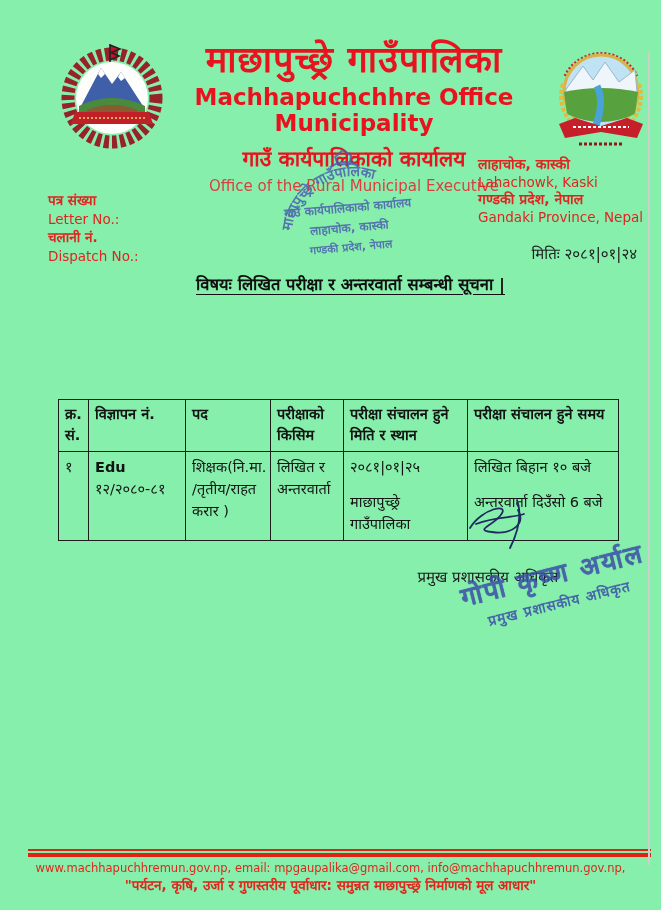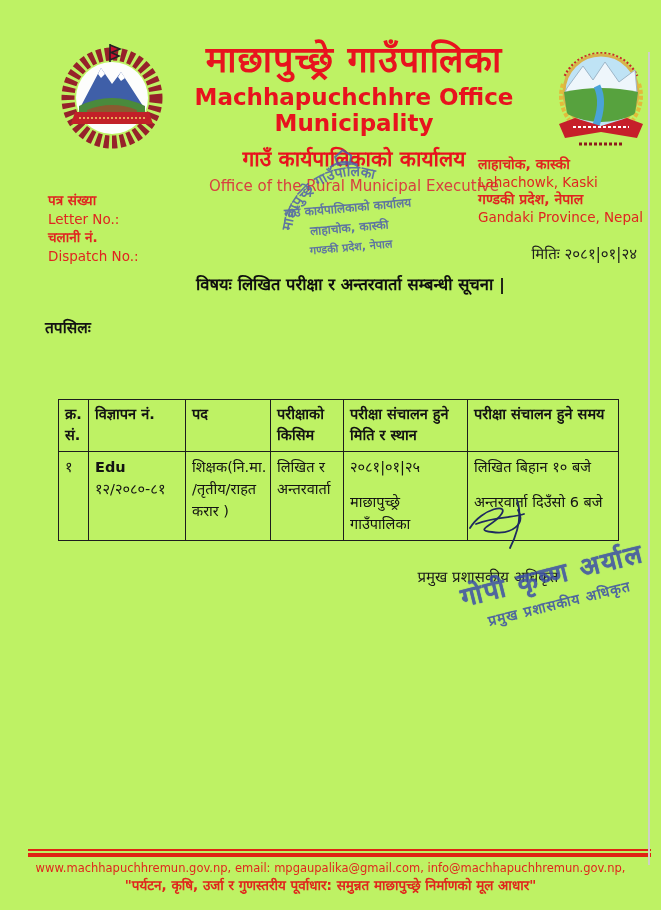--- a/index.html
+++ b/index.html
@@ -1,20 +1,20 @@
 <!DOCTYPE html>
 <html><head>
 <meta charset="utf-8">
 <style>
   * { margin:0; padding:0; box-sizing:border-box; }
   html,body { background:#777; }
   body { font-family:"DejaVu Sans","Liberation Sans",sans-serif; }
   .page {
     position:relative; width:661px; height:910px; margin:0 auto;
-    background:#bef264; overflow:hidden;
+    background:#86efac; overflow:hidden;
     box-shadow:0 0 6px rgba(0,0,0,.4);
   }
   
   .logo-left { position:absolute; left:57px; top:40px; width:110px; height:110px; }
   .logo-right { position:absolute; left:549px; top:40px; width:104px; height:122px; }
   .title-block { position:absolute; left:158px; top:40px; width:392px; text-align:center; }
   .title-np { font-size:36px; font-weight:bold; color:#e8131e; letter-spacing:1px; line-height:1.1; }
   .title-en { font-size:23px; font-weight:bold; color:#e8131e; margin-top:4px; }
   .subtitle-np { font-size:21px; font-weight:bold; color:#e8131e; margin-top:8px; }
   .subtitle-en { font-size:15px; color:#d84040; margin-top:5px; }
@@ -23,21 +23,21 @@
   .meta-block .np { font-weight:bold; }
   .addr-block { position:absolute; left:478px; top:156px; font-size:13.5px; line-height:17.5px; color:#e02520; }
   .addr-block .np { font-weight:bold; font-size:14px; }
   .date-line { position:absolute; right:24px; top:243px; font-size:15px; color:#1c1c1c; }
   
   .round-stamp { position:absolute; left:264px; top:148px; width:168px; height:128px;
                  transform:rotate(-5deg); opacity:.82; pointer-events:none; }
   
   .subject { position:absolute; left:40px; right:0; top:272px; text-align:center;
              font-size:16.5px; font-weight:bold; color:#0f0f0f; }
-  .subject span { text-underline-offset:4px; }
+  .subject span { text-decoration:underline; text-underline-offset:4px; }
   .body-block { position:absolute; left:45px; top:313px; width:594px;
                 font-size:15.5px; line-height:29px; color:#141414; }
   .body-block p { text-align:justify; }
   .tapasil { font-weight:bold; margin-top:1px; }
   
   table.notice { position:absolute; left:58px; top:399px; width:560px;
                  border-collapse:collapse; font-size:14.5px; color:#131313;
                  table-layout:fixed; }
   table.notice th, table.notice td { border:1.6px solid #1d1d1d; padding:4px 6px 5px 6px;
                  vertical-align:top; text-align:left; font-weight:bold; }
@@ -151,21 +151,20 @@
     </svg>
   </div>
 
   <div class="date-line">मितिः २०८१|०१|२४</div>
 
   <div class="subject">
     <span>विषयः लिखित परीक्षा र अन्तरवार्ता सम्बन्धी सूचना |</span>
   </div>
 
   <div class="body-block">
-    <div class="tapasil">तपसिलः</div>
   </div>
 
   <table class="notice">
     <colgroup>
       <col style="width:30px">
         <col style="width:97px">
         <col style="width:85px">
       <col style="width:73px">
         <col style="width:124px">
         <col style="width:151px">

